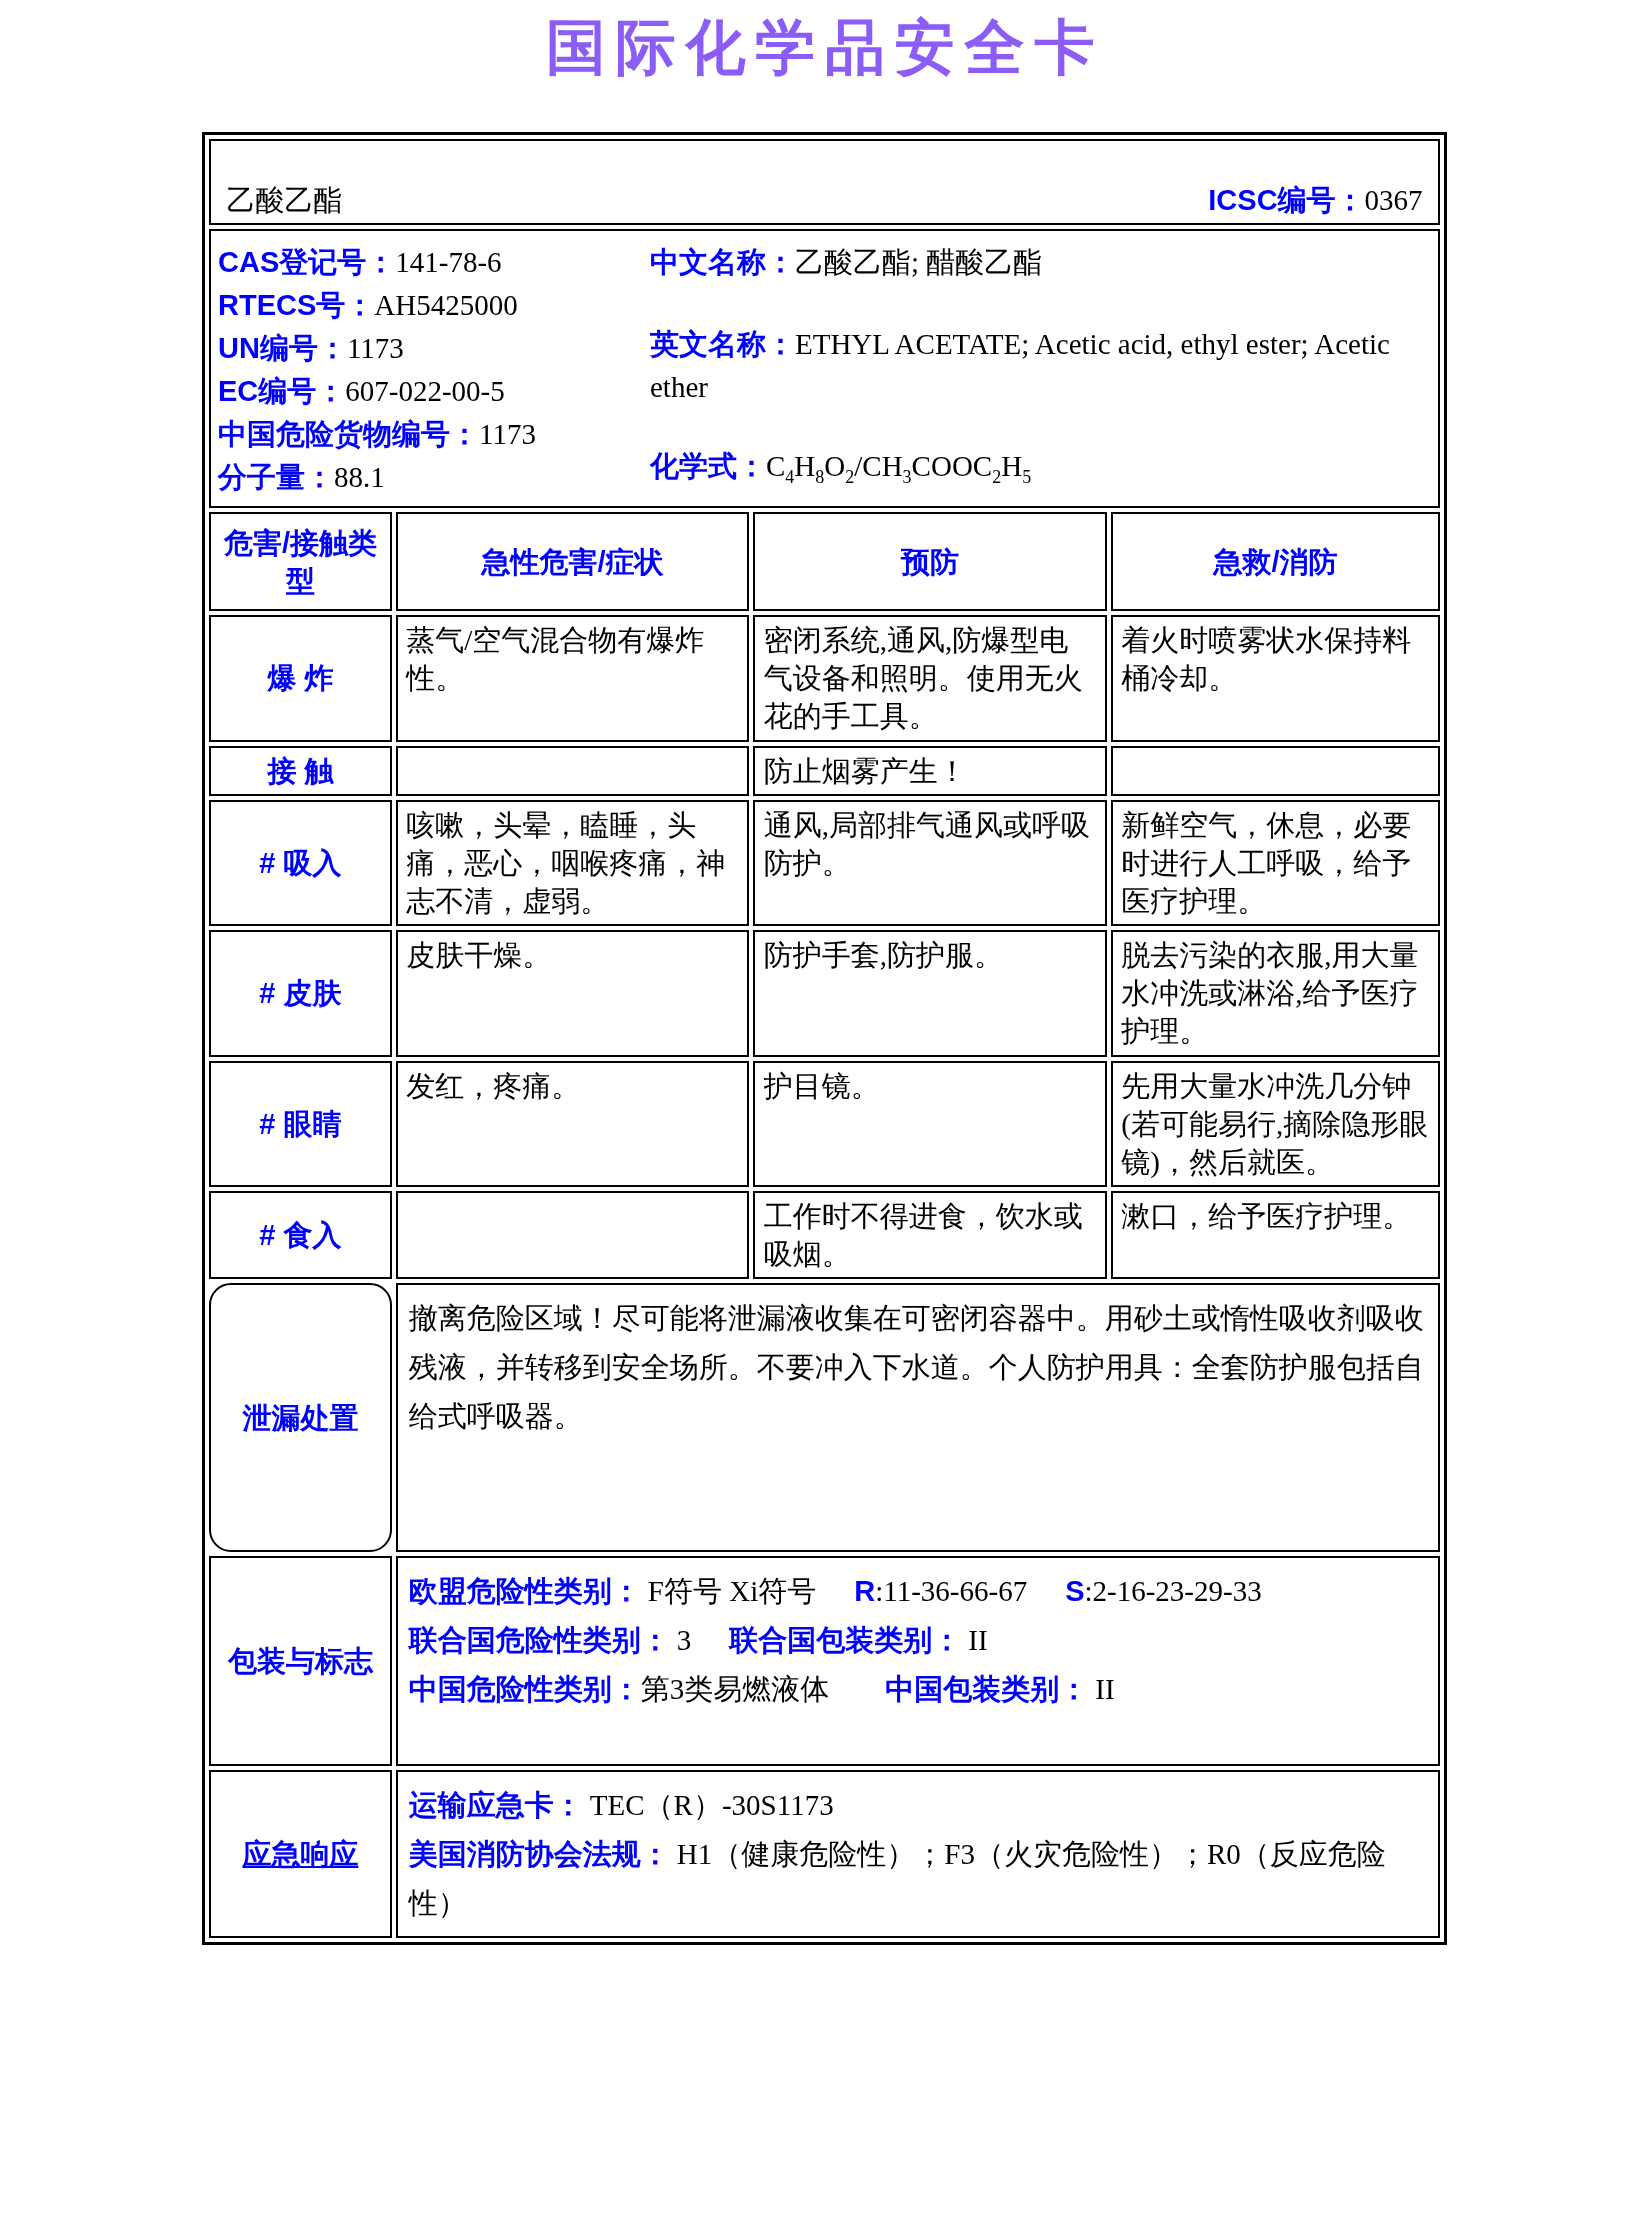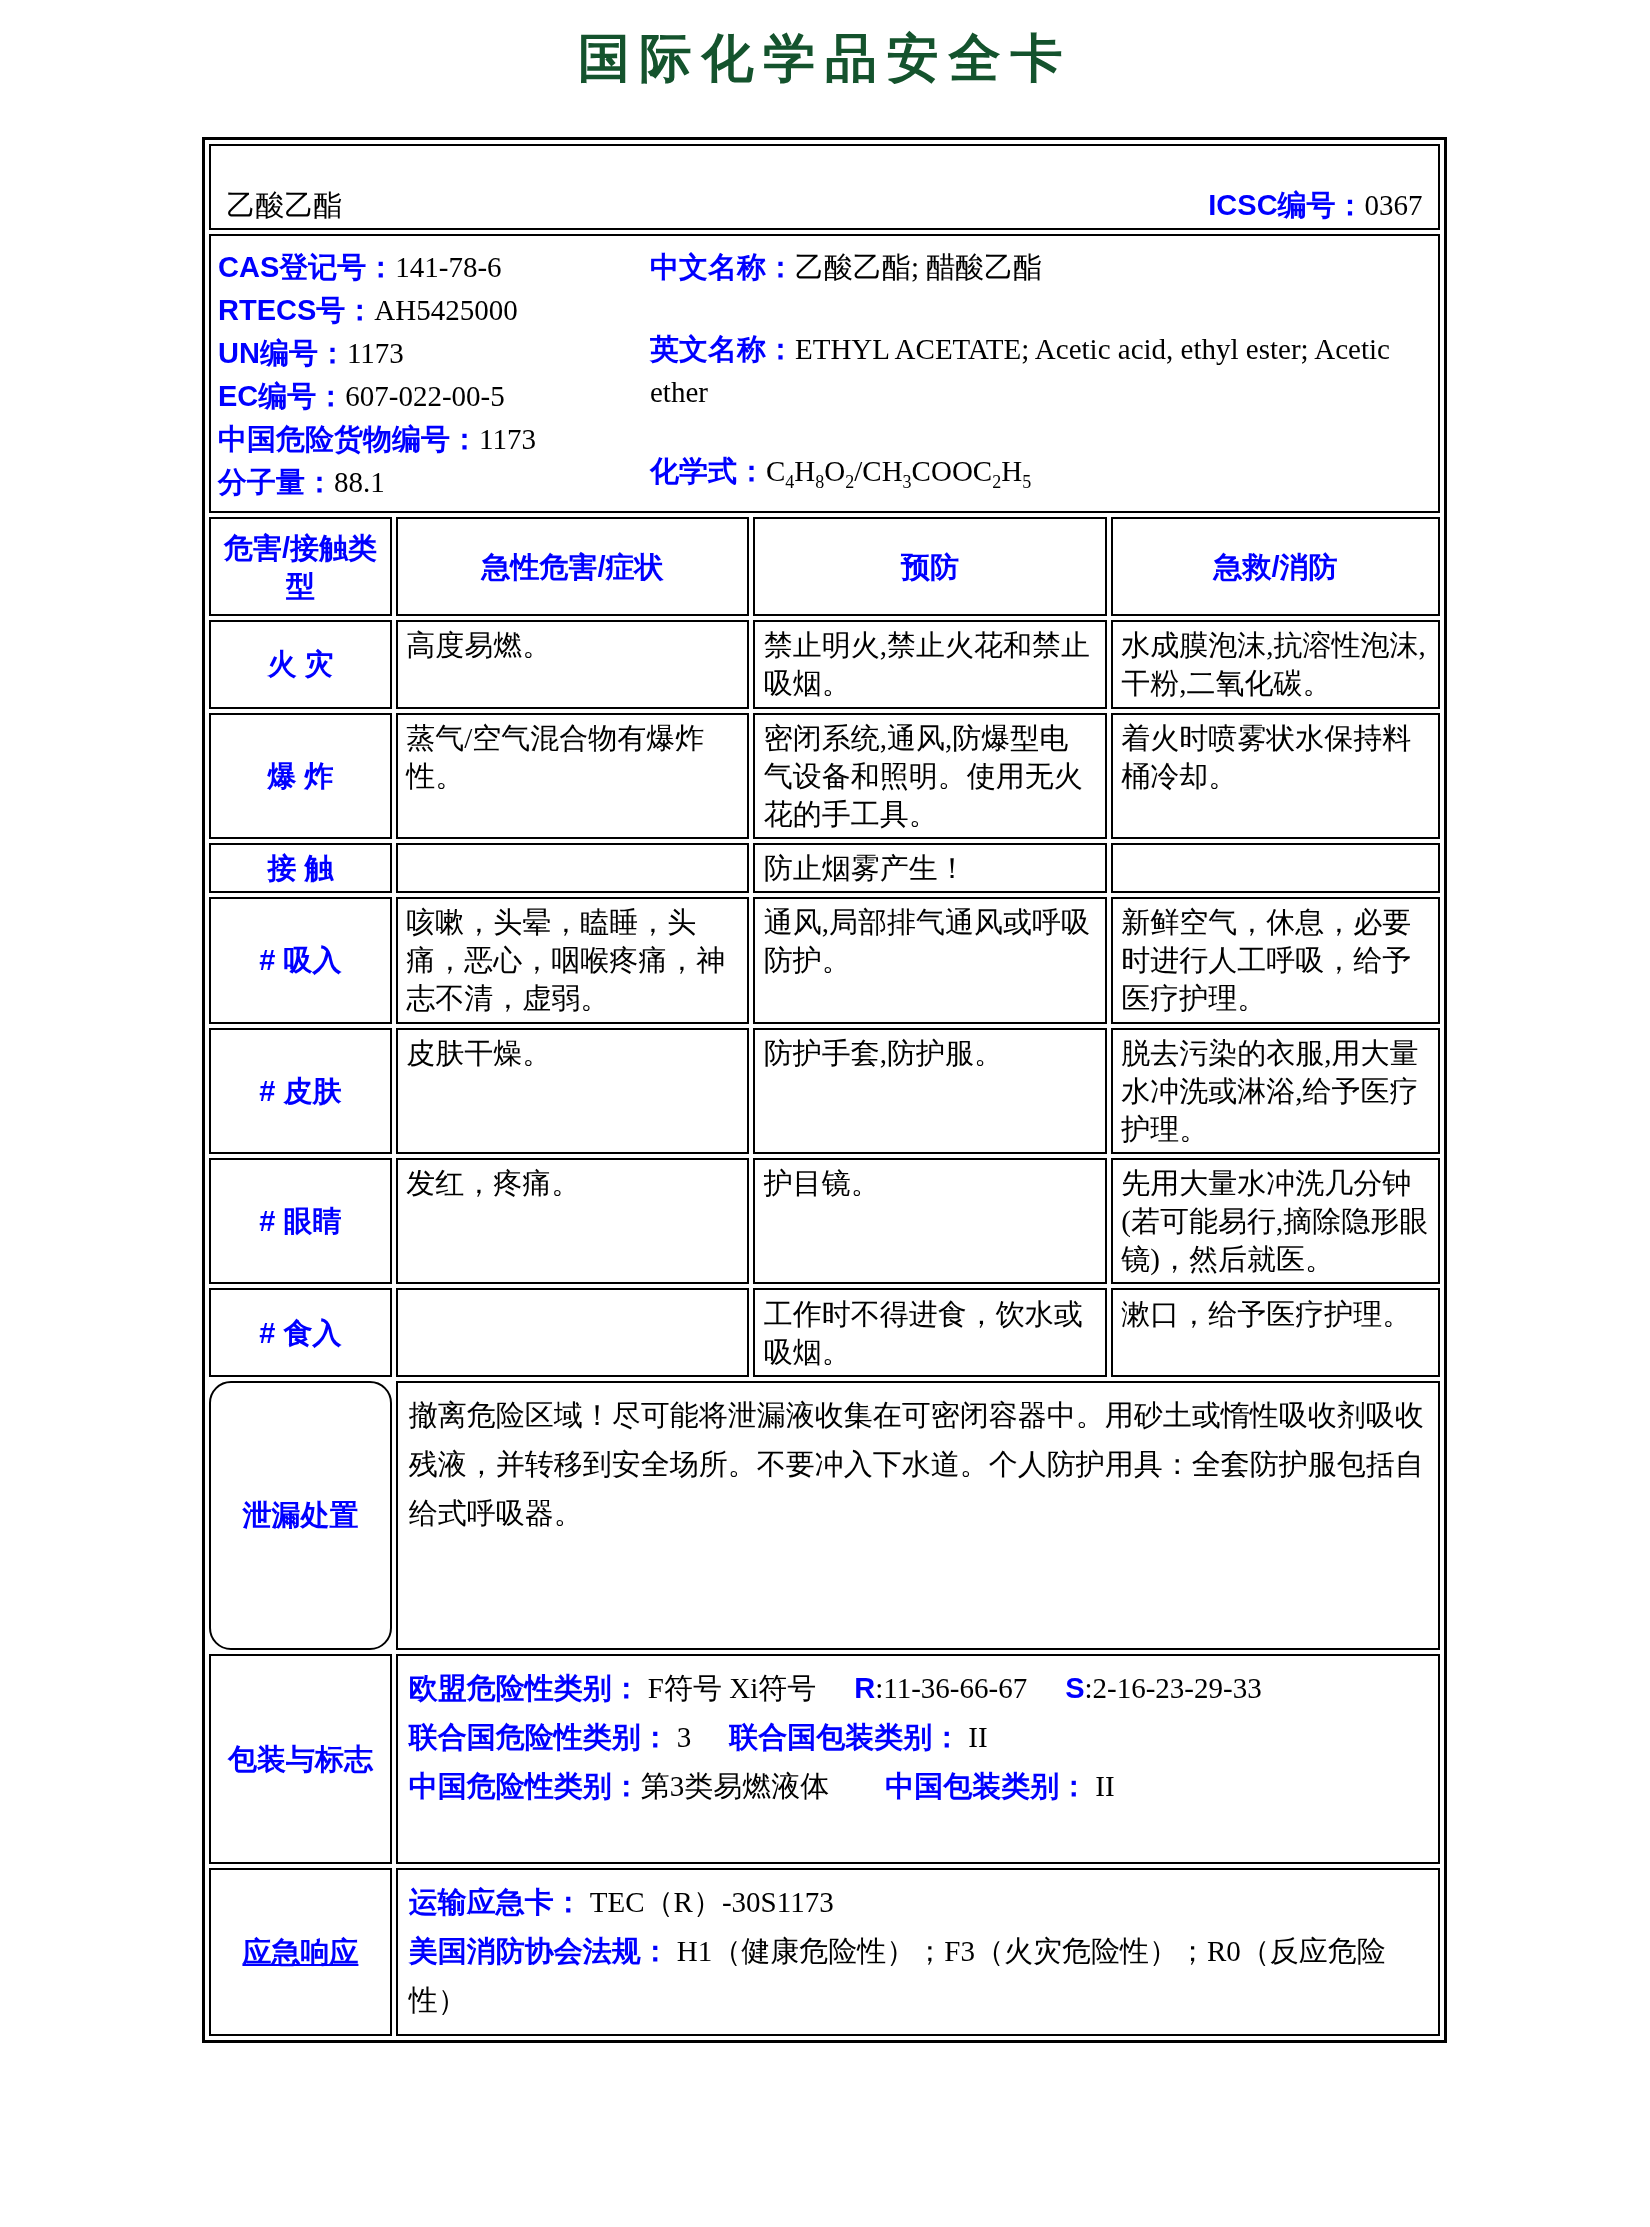--- a/index.html
+++ b/index.html
@@ -3,23 +3,23 @@
 <meta charset="utf-8">
 <style>
   * { margin:0; padding:0; box-sizing:border-box; }
   html,body { background:#ffffff; }
   body {
     width:1650px; height:2227px; position:relative;
     font-family:"Liberation Serif","DejaVu Serif",serif;
     color:#000;
   }
   .doc-title {
-    padding-top:24px; text-align:center;
-    font-family:"Liberation Sans","DejaVu Sans",sans-serif;
-    font-weight:bold; font-size:52px; letter-spacing:9.8px; color:#14532d;
+    padding-top:8px; text-align:center;
+    font-family:"Liberation Sans","DejaVu Sans",sans-serif;
+    font-weight:bold; font-size:60px; letter-spacing:9.8px; color:#8b5cf6;
   }
   .card { margin:43px 0 0 202px; width:1245px; }
   table.icsc {
     width:100%; table-layout:fixed;
     border-collapse:separate; border-spacing:4.2px;
     border:3.5px solid #000; background:#fff;
   }
   td {
     border:2.1px solid #000; background:#fff;
     padding:4.2px 8.4px; font-size:29px; line-height:38px;
@@ -111,26 +111,20 @@
     </td>
   </tr>
 
   <tr>
     <td class="colhead">危害/接触类型</td>
     <td class="colhead">急性危害/症状</td>
     <td class="colhead">预防</td>
     <td class="colhead">急救/消防</td>
   </tr>
 
-  <tr>
-    <td class="rowlabel h-fire">火 灾</td>
-    <td>高度易燃。</td>
-    <td>禁止明火,禁止火花和禁止吸烟。</td>
-    <td>水成膜泡沫,抗溶性泡沫,干粉,二氧化碳。</td>
-  </tr>
 
   <tr>
     <td class="rowlabel h-explosion">爆 炸</td>
     <td>蒸气/空气混合物有爆炸性。</td>
     <td>密闭系统,通风,防爆型电气设备和照明。使用无火花的手工具。</td>
     <td>着火时喷雾状水保持料桶冷却。</td>
   </tr>
 
   <tr>
     <td class="rowlabel h-contact">接 触</td>

